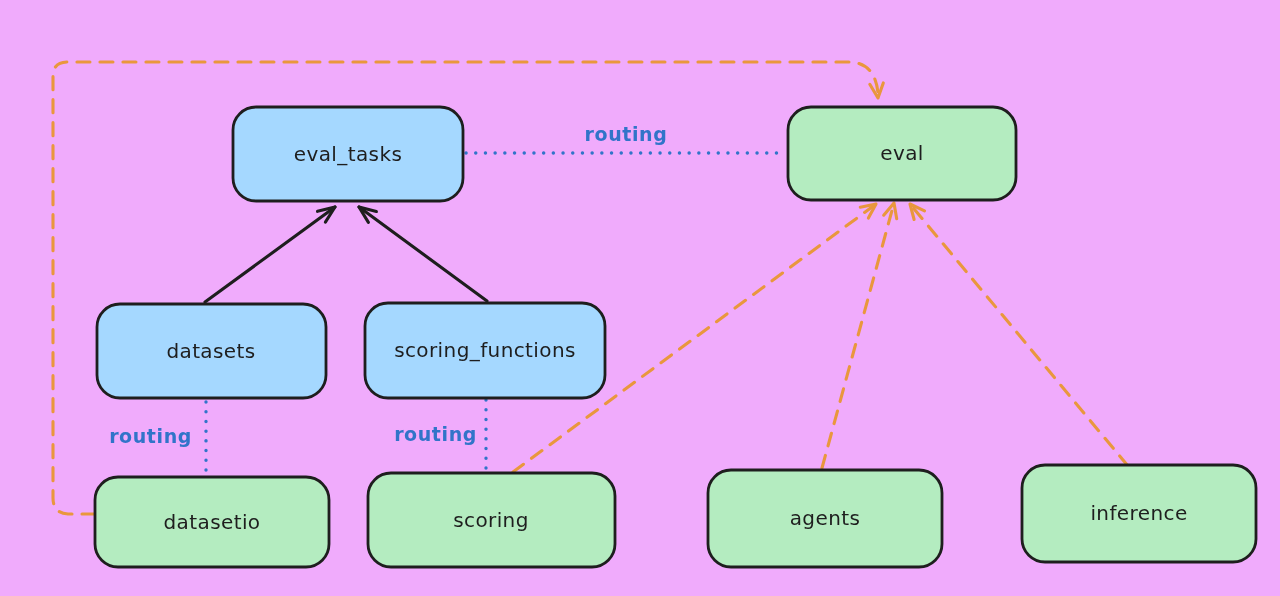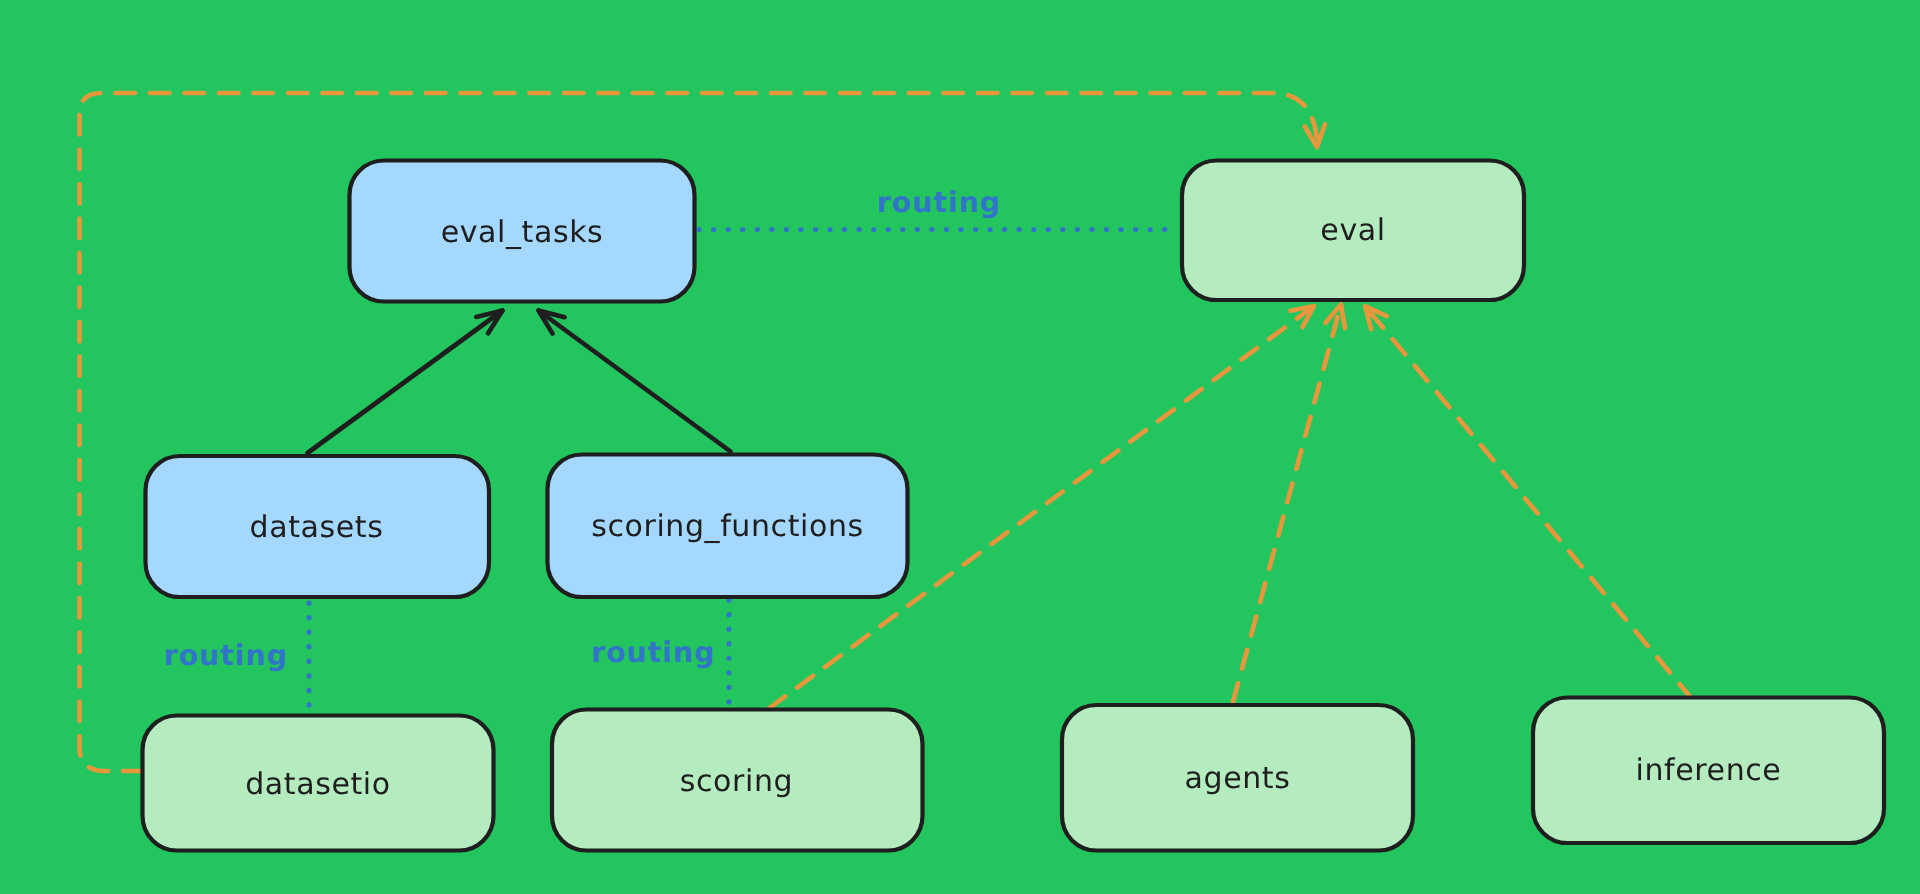--- a/index.html
+++ b/index.html
@@ -7,21 +7,21 @@
     padding: 0;
     background: #ffffff;
     width: 1280px;
     height: 596px;
     overflow: hidden;
   }
   .canvas {
     position: relative;
     width: 1280px;
     height: 596px;
-    background: #22c55e;
+    background: #f0abfc;
     font-family: "DejaVu Sans", "Liberation Sans", sans-serif;
     text-align: right;
   }
   svg { display: block; }
 
   .node-shape {
     stroke: #1e1e1e;
     stroke-width: 2.8;
     stroke-linejoin: round;
   }

